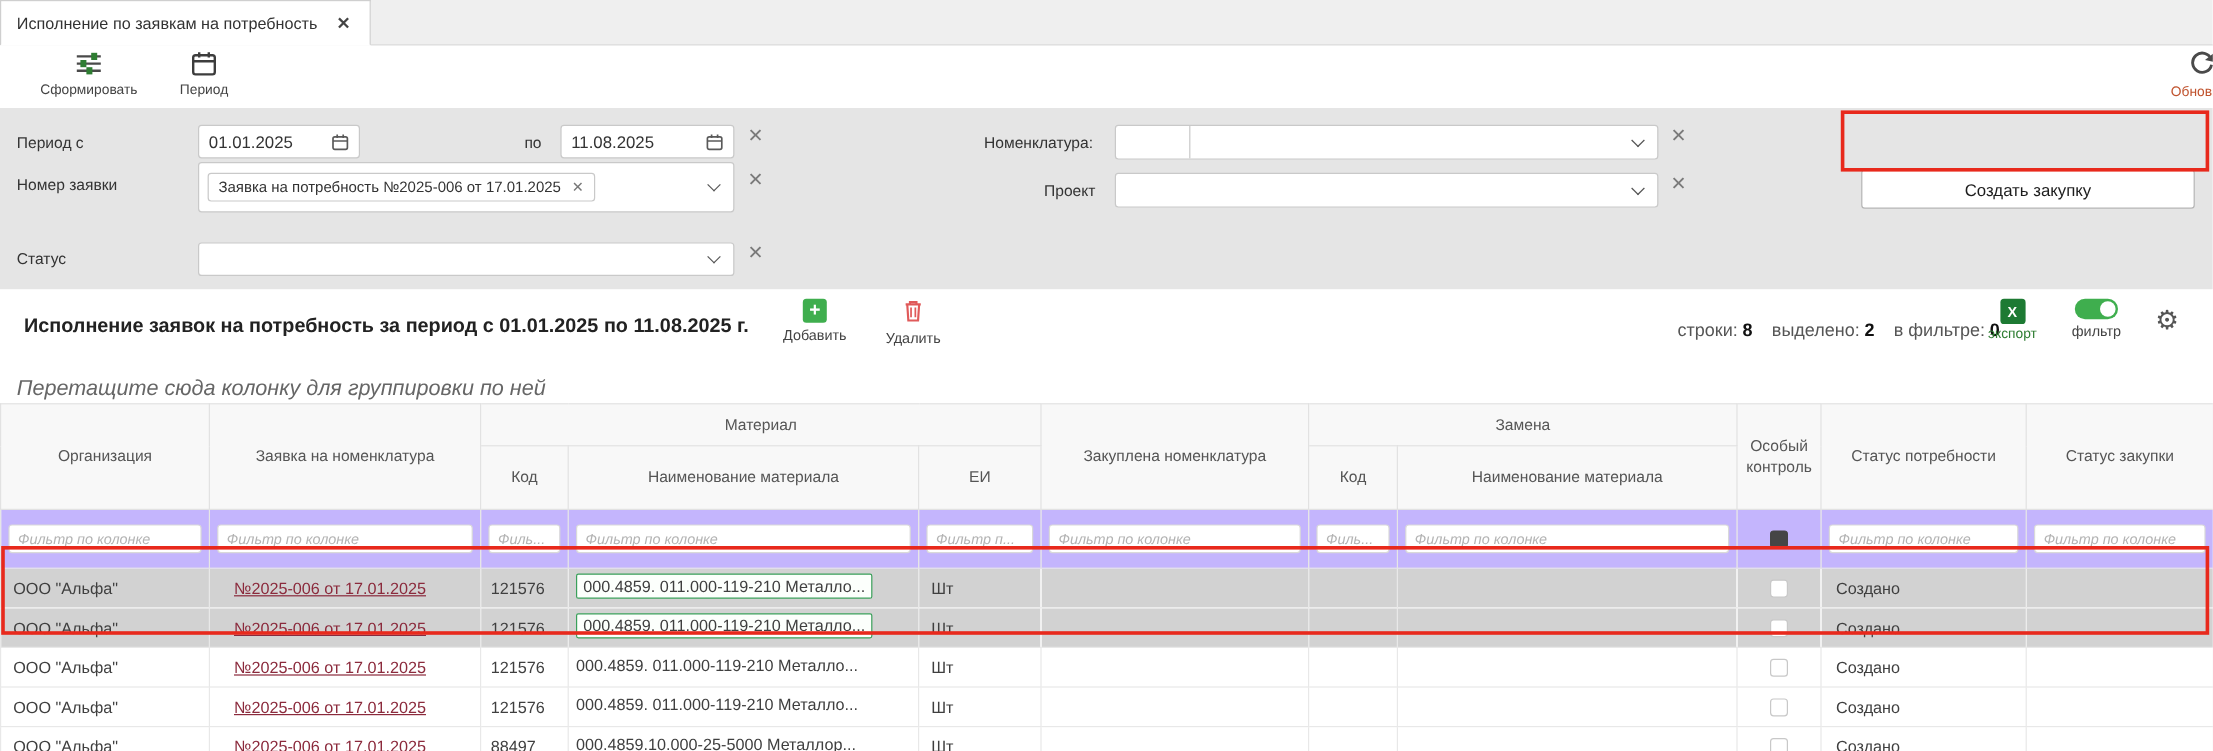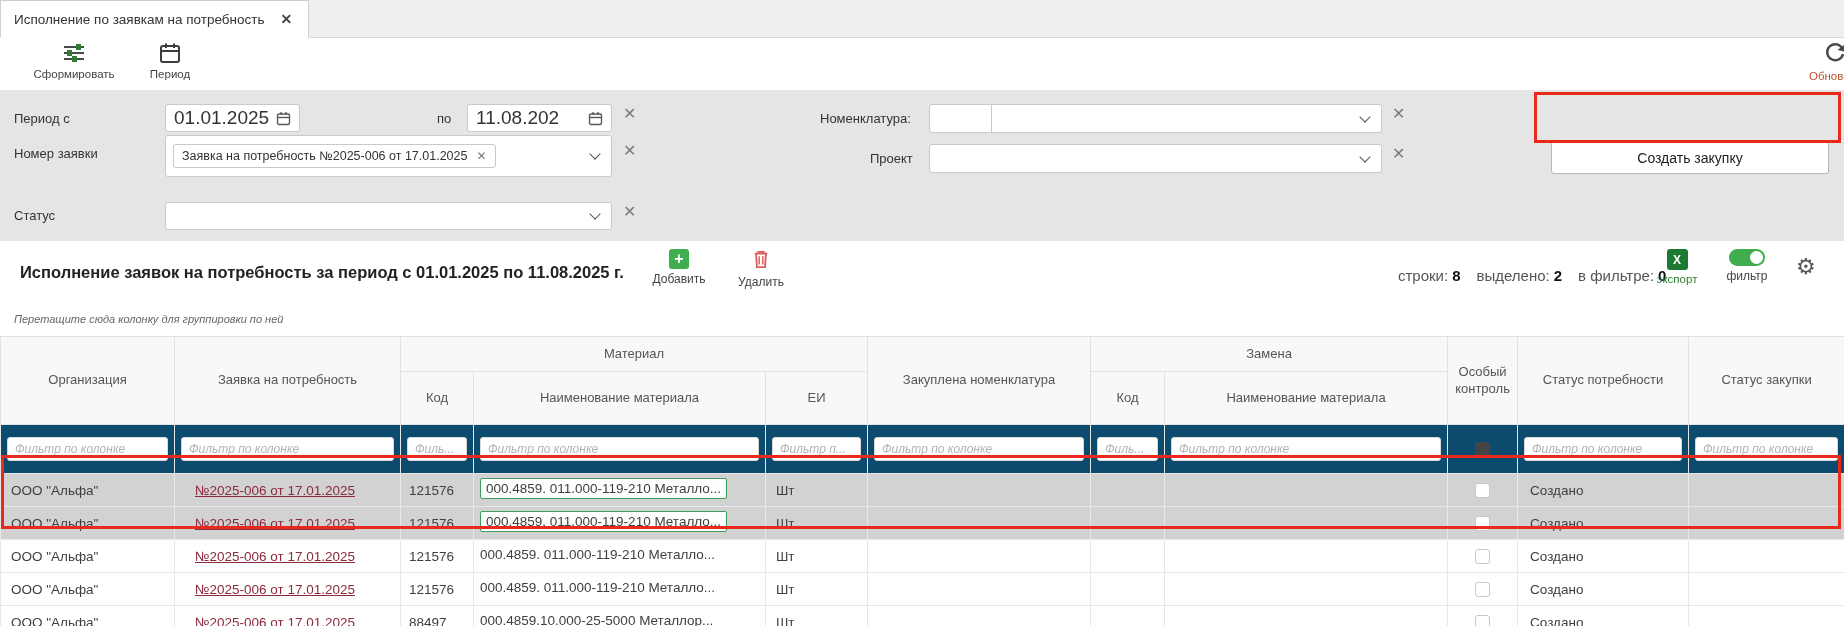--- a/index.html
+++ b/index.html
@@ -17,21 +17,21 @@
   .toolbar { height:52px; position:relative; background:#fff; }
   .tool-btn { position:absolute; top:4px; display:flex; flex-direction:column; align-items:center;
               gap:2px; font-size:11.5px; color:#444; cursor:pointer; }
   .tool-btn .lbl-orange { color:#c0532e; }
 
   
   .filters { position:relative; height:150px; background:#e5e5e5; }
   .flabel { position:absolute; font-size:13px; color:#333; white-space:nowrap; }
   .finput { position:absolute; border:1px solid #c9c9c9; border-radius:3px; background:#fff;
             display:flex; align-items:center; padding:0 8px; font-size:13px; color:#333; }
-  .finput input { border:none; outline:none; flex:1; min-width:0; font-size:19px; color:#333;
+  .finput input { border:none; outline:none; flex:1; min-width:0; font-size:14px; color:#333;
                   font-family:"Liberation Sans",sans-serif; background:transparent; }
   .finput .cal { margin-left:auto; display:flex; }
   .combo { position:absolute; border:1px solid #c9c9c9; border-radius:3px; background:#fff;
            display:flex; align-items:center; }
   .combo-prefix { width:62px; height:100%; border-right:1px solid #c9c9c9; }
   .chevron { width:8px; height:8px; border-right:1.6px solid #555; border-bottom:1.6px solid #555;
              transform:rotate(45deg); margin:-4px 12px 0 auto; }
   .clear-x { position:absolute; font-size:16px; color:#7a7a7a; cursor:pointer; line-height:1; }
   .btn-white { position:absolute; background:#fff; border:1px solid #b5b5b5; border-radius:3px;
                font-size:14px; color:#1d1d1d; display:flex; align-items:center; justify-content:center;
@@ -50,29 +50,29 @@
   .grid-info { position:absolute; left:1398px; top:26px; font-size:15px; color:#555; display:flex; gap:16px;
                white-space:nowrap; }
   .grid-info b { color:#111; margin-left:4px; }
   .x-box { width:21px; height:21px; background:#1d7a33; border-radius:3px; color:#fff; font-size:12px;
            font-weight:bold; display:flex; align-items:center; justify-content:center; }
   .lbl-green { color:#2e7d32; font-size:11.5px; }
   .toggle { width:36px; height:17px; background:#3fae4e; border-radius:9px; position:relative; }
   .toggle .knob { position:absolute; right:2px; top:2px; width:13px; height:13px; border-radius:50%; background:#fff; }
   .gear { position:absolute; left:1796px; top:15px; font-size:22px; color:#555; cursor:pointer; line-height:1; }
 
-  .group-hint { height:32px; padding:9px 0 0 14px; font-style:italic; font-size:11px; color:#666; background:#fff; }
+  .group-hint { height:32px; padding:9px 0 0 14px; font-style:italic; font-size:18px; color:#666; background:#fff; }
 
   
   table { border-collapse:collapse; table-layout:fixed; width:1844px; }
   thead th { background:#f8f8f8; border:1px solid #e2e2e2; font-weight:normal; font-size:13px; color:#555;
              text-align:center; padding:0 4px; line-height:1.25; }
   .band-row th { height:35px; }
   .caption-row th { height:53px; }
-  .filter-row td { height:49px; background:#0c4a6e; border:1px solid #e6e6e6; padding:0 6px; }
+  .filter-row td { height:49px; background:#c4b5fd; border:1px solid #e6e6e6; padding:0 6px; }
   .filter-row input { width:100%; height:24px; border:1px solid #d9d9d9; border-radius:3px; padding:0 7px;
                       font-size:12px; font-style:italic; color:#333; font-family:"Liberation Sans",sans-serif; outline:none; }
   .filter-row input::placeholder { color:#b3b3b3; font-style:italic; }
   .filter-checkbox { display:block; width:15px; height:15px; margin:0 auto; background:#454545;
                      border:1px solid #454545; border-radius:3px; cursor:pointer; }
   tbody td { height:33px; border-right:1px solid #e8e8e8; border-bottom:1px solid #e8e8e8;
              font-size:13.5px; color:#3f3f3f; white-space:nowrap; overflow:hidden; background:#fff; }
   tbody td:first-child { border-left:1px solid #e8e8e8; }
   tr.selected td { background:#d2d2d2; }
   .c-org { padding-left:10px; }
@@ -253,21 +253,21 @@
         <col style="width:223px">
         <col style="width:74px">
         <col style="width:283px">
       <col style="width:70px">
         <col style="width:171px">
         <col style="width:156px">
     </colgroup>
     <thead>
       <tr class="band-row">
         <th rowspan="2">Организация</th>
-        <th rowspan="2">Заявка на потребность</th>
+        <th rowspan="2">Заявка на номенклатура</th>
         <th colspan="3">Материал</th>
         <th rowspan="2">Закуплена номенклатура</th>
         <th colspan="2">Замена</th>
         <th rowspan="2">Особый контроль</th>
         <th rowspan="2">Статус потребности</th>
         <th rowspan="2">Статус закупки</th>
       </tr>
       <tr class="caption-row">
         <th>Код</th>
         <th>Наименование материала</th>

